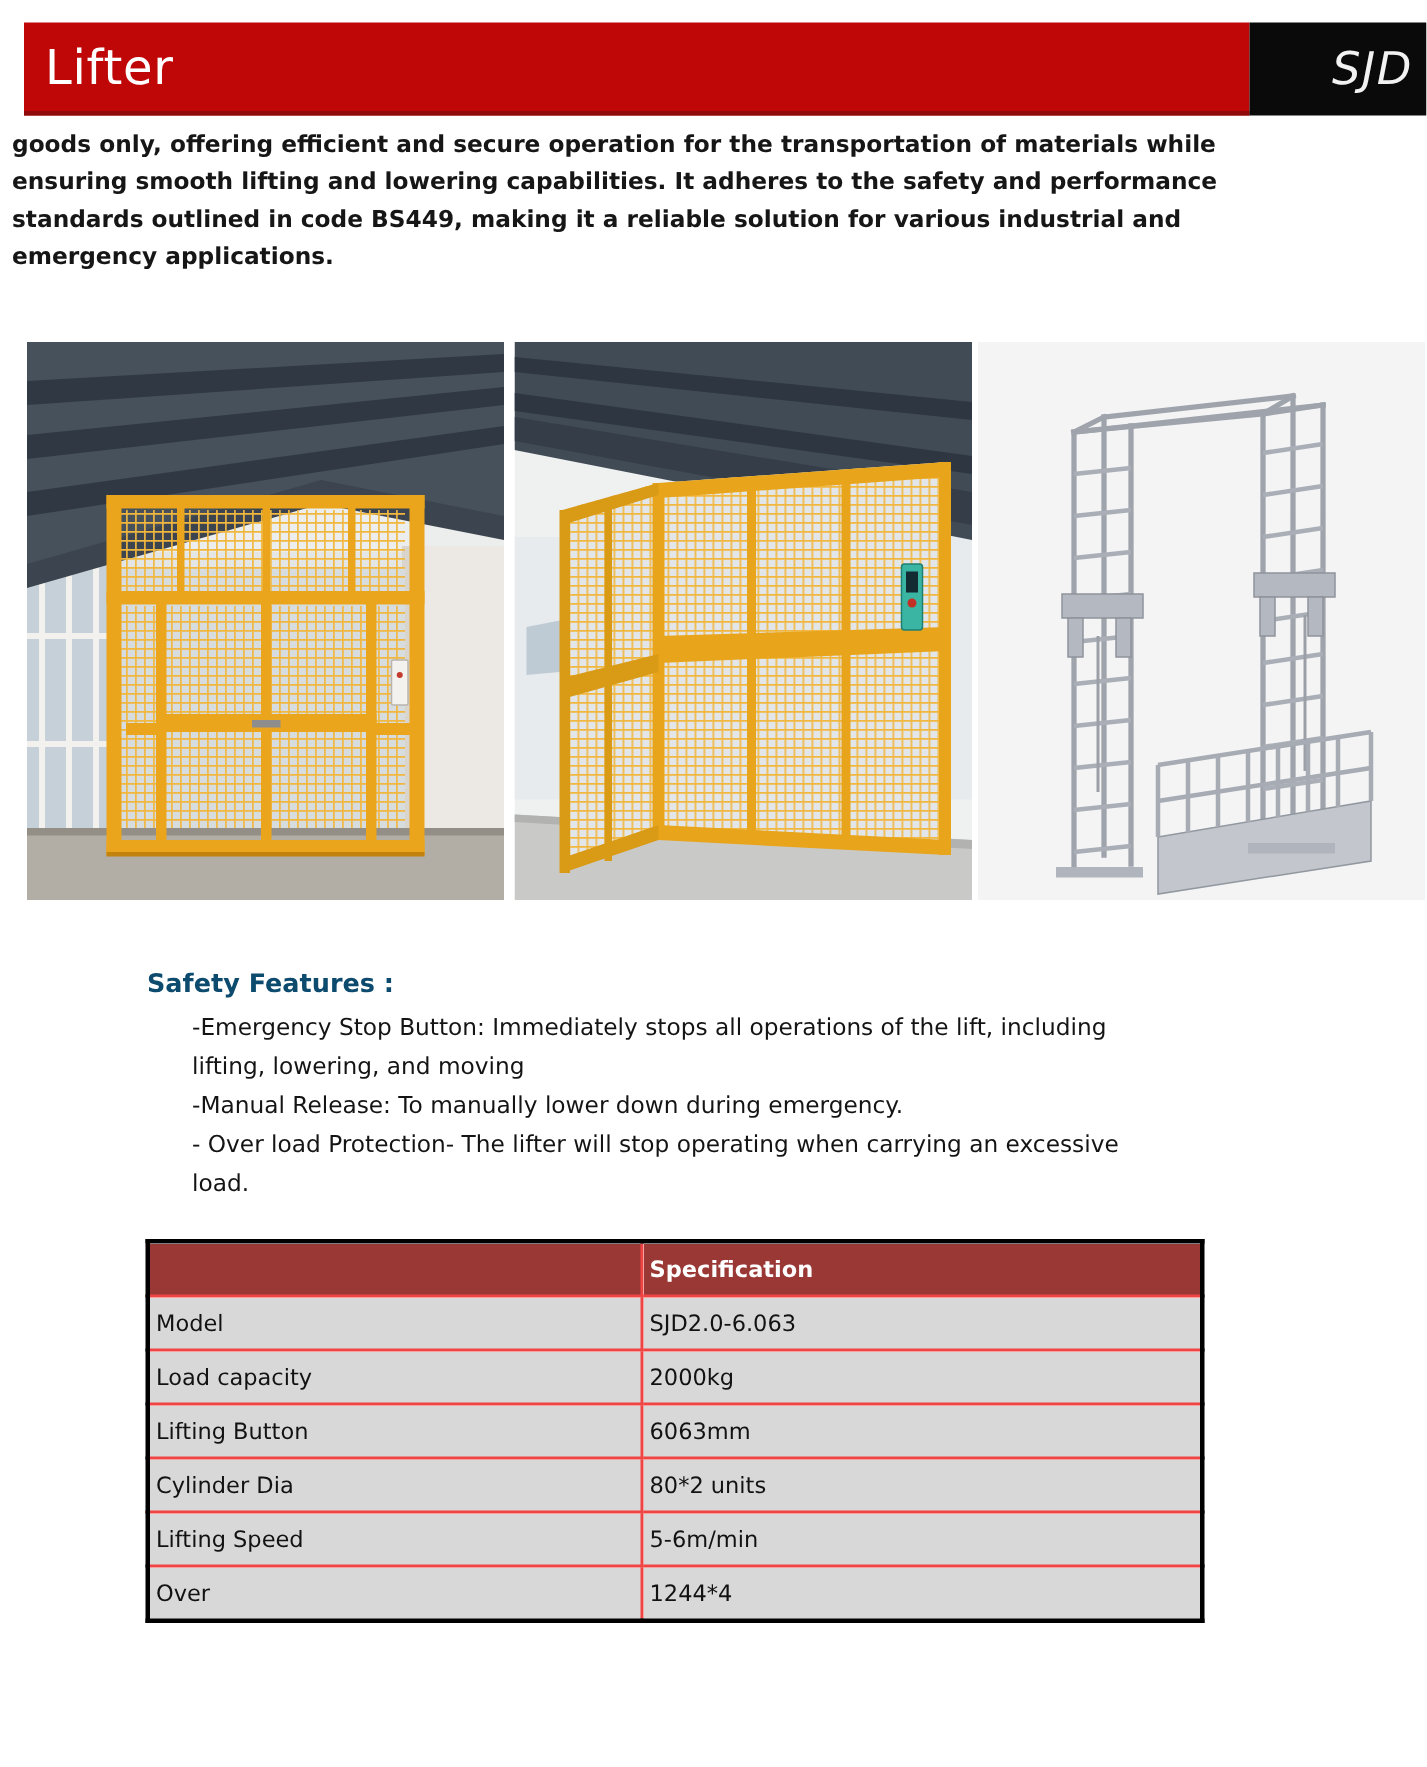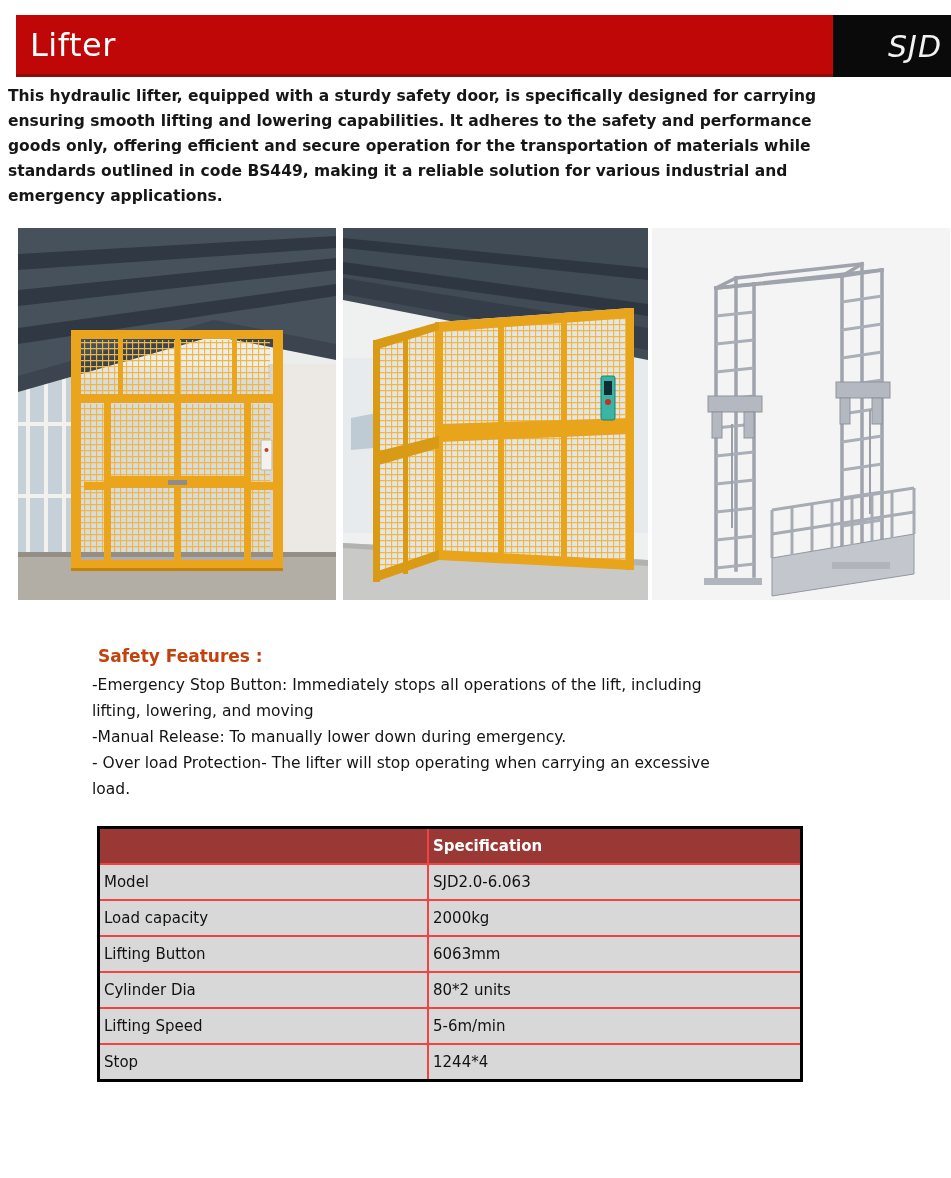--- a/index.html
+++ b/index.html
@@ -23,22 +23,22 @@
     font-size:15.5px;line-height:25px;}
   .description div{white-space:nowrap;}
   
   .photo{position:absolute;top:228px;height:372px;}
   .photo svg{display:block;}
   #photo1{left:18px;width:318px;}
   #photo2{left:343px;width:305px;}
   #photo3{left:652px;width:298px;}
   
   .safety{position:absolute;left:92px;top:646px;color:#141414;font-size:15.5px;}
-  .safety-heading{color:#c2410c;font-weight:700;font-size:17px;padding-left:6px;margin-bottom:6px;}
-  .safety-line{line-height:26px;white-space:nowrap;}
+  .safety-heading{color:#0c4a6e;font-weight:700;font-size:17px;padding-left:6px;margin-bottom:6px;}
+  .safety-line{line-height:26px;white-space:nowrap;margin-left:36px;}
   
   .spec-table{
     position:absolute;left:97px;top:826px;width:692px;border-collapse:collapse;table-layout:fixed;
     border:3px solid #000000;font-size:15px;color:#121212;
   }
   .spec-table td{
     border:2px solid #ef4444;height:34px;vertical-align:middle;
     padding:0 2px 0 4px;white-space:pre;overflow:hidden;background:#d8d8d8;
   }
   .spec-table td.col1{width:321px;}
@@ -53,23 +53,22 @@
   <div class="banner">
     <div class="banner-red">
       <span class="banner-title">Lifter</span>
     </div>
     <div class="banner-black">
       <span class="banner-brand">SJD</span>
     </div>
   </div>
 
   <div class="description">
-    <div>This hydraulic lifter, equipped with a sturdy safety door, is specifically designed for carrying</div>
+    <div>goods only, offering efficient and secure operation for the transportation of materials while</div>
     <div>ensuring smooth lifting and lowering capabilities. It adheres to the safety and performance</div>
-    <div>goods only, offering efficient and secure operation for the transportation of materials while</div>
     <div>standards outlined in code BS449, making it a reliable solution for various industrial and</div>
     <div>emergency applications.</div>
   </div>
 
   <div class="photo" id="photo1">
     <svg viewBox="0 0 318 372" width="318" height="372">
       <defs>
         <pattern id="mesh1" width="6" height="6" patternUnits="userSpaceOnUse">
           <path d="M0 .6 H6 M.6 0 V6" stroke="#f1b73e" stroke-width="1.1" fill="none"></path>
         </pattern>
@@ -232,19 +231,19 @@
       </tr>
       <tr>
         <td class="col1">Cylinder Dia</td>
         <td class="col2">80*2 units</td>
       </tr>
       <tr>
         <td class="col1">Lifting Speed</td>
         <td class="col2">5-6m/min</td>
       </tr>
       <tr>
-        <td class="col1">Stop</td>
+        <td class="col1">Over</td>
         <td class="col2">1244*4</td>
       </tr>
     </tbody>
   </table>
 
 </div>
 
 </body></html>

